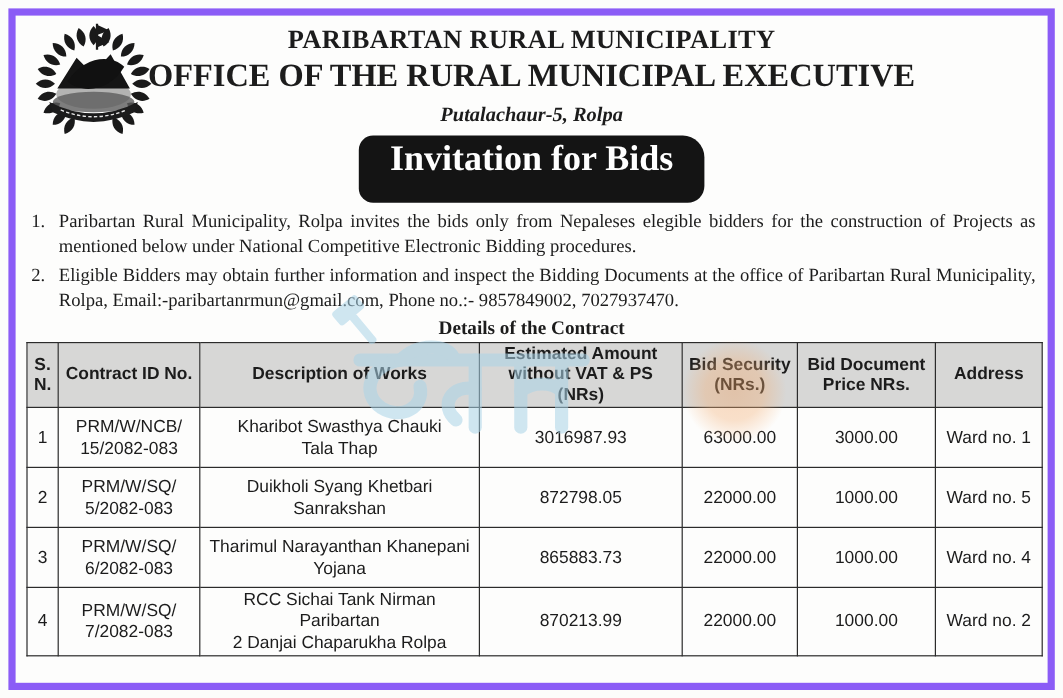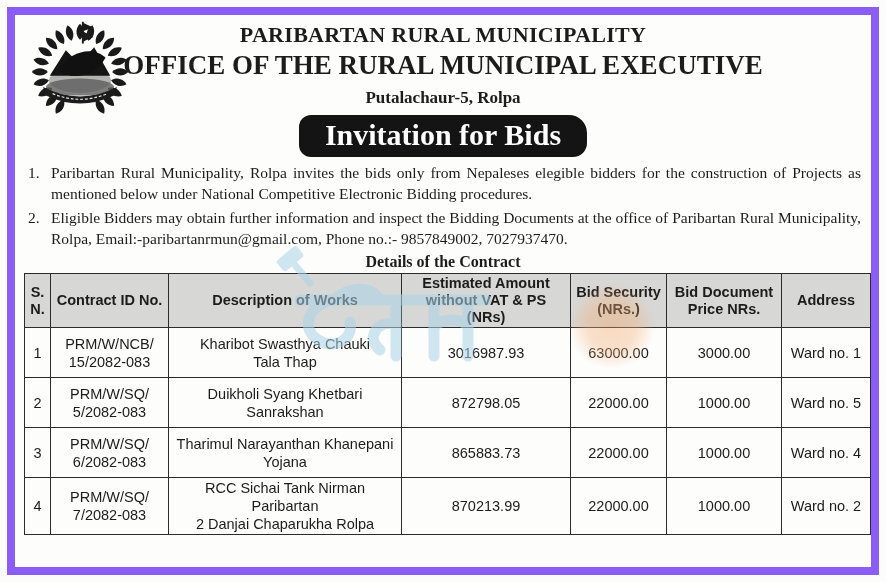--- a/index.html
+++ b/index.html
@@ -7,21 +7,21 @@
   body {
     position: relative;
     background: #fcfcfb;
     font-family: "Liberation Serif", serif;
     color: #1c1c1c;
     overflow: hidden;
   }
   .frame {
     position: absolute;
     left: 7px; top: 7px; right: 7px; bottom: 7px;
-    border: 8px solid #8b5cf6;
+    border: 6px solid #8b5cf6;
     background: #fdfdfc;
   }
   .emblem {
     position: absolute;
     left: 13px; top: 5px;
     width: 104px; height: 100px;
   }
   .head-block { text-align: center; }
   .org-name {
     margin-top: 7px;
@@ -34,30 +34,31 @@
     margin-top: 2px;
     font-size: 27px;
     font-weight: bold;
     line-height: 30px;
   }
   .place-line {
     margin-top: 9px;
     font-size: 17px;
     font-weight: bold;
     line-height: 18px;
+    font-style: italic;
   }
   .banner-wrap { margin-top: 8px; line-height: 0; }
   .bid-banner {
     display: inline-block;
     background: #141414;
     color: #ffffff;
     font-size: 30px;
     font-weight: bold;
     line-height: 33px;
-    padding: 3px 26px 6px 26px;
+    padding: 3px 26px 20px 26px;
     border-radius: 12px 18px 14px 12px;
   }
   .pub-line {
     margin-top: 6px;
     font-size: 16.5px;
     font-weight: bold;
     line-height: 20px;
   }
   .notes {
     margin: 5px 10px 0 13px;

